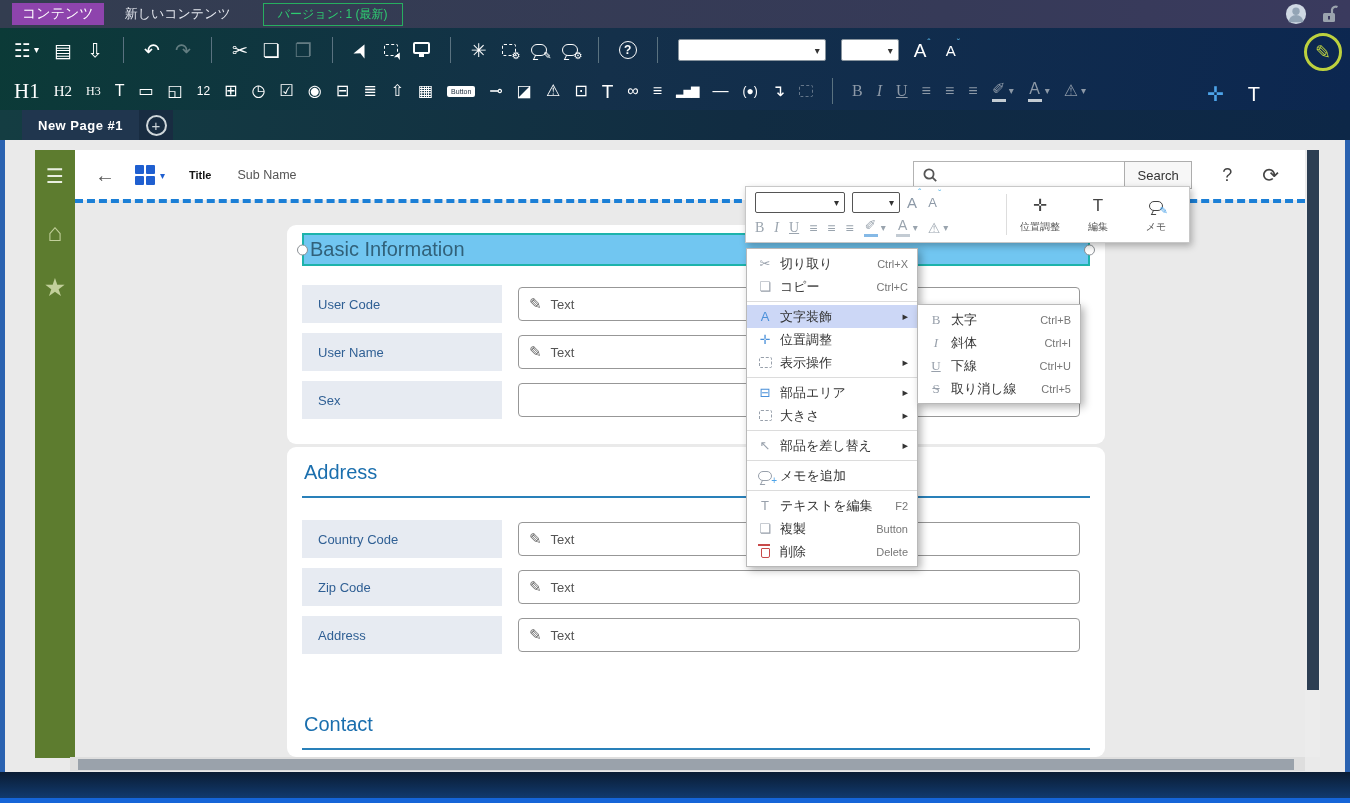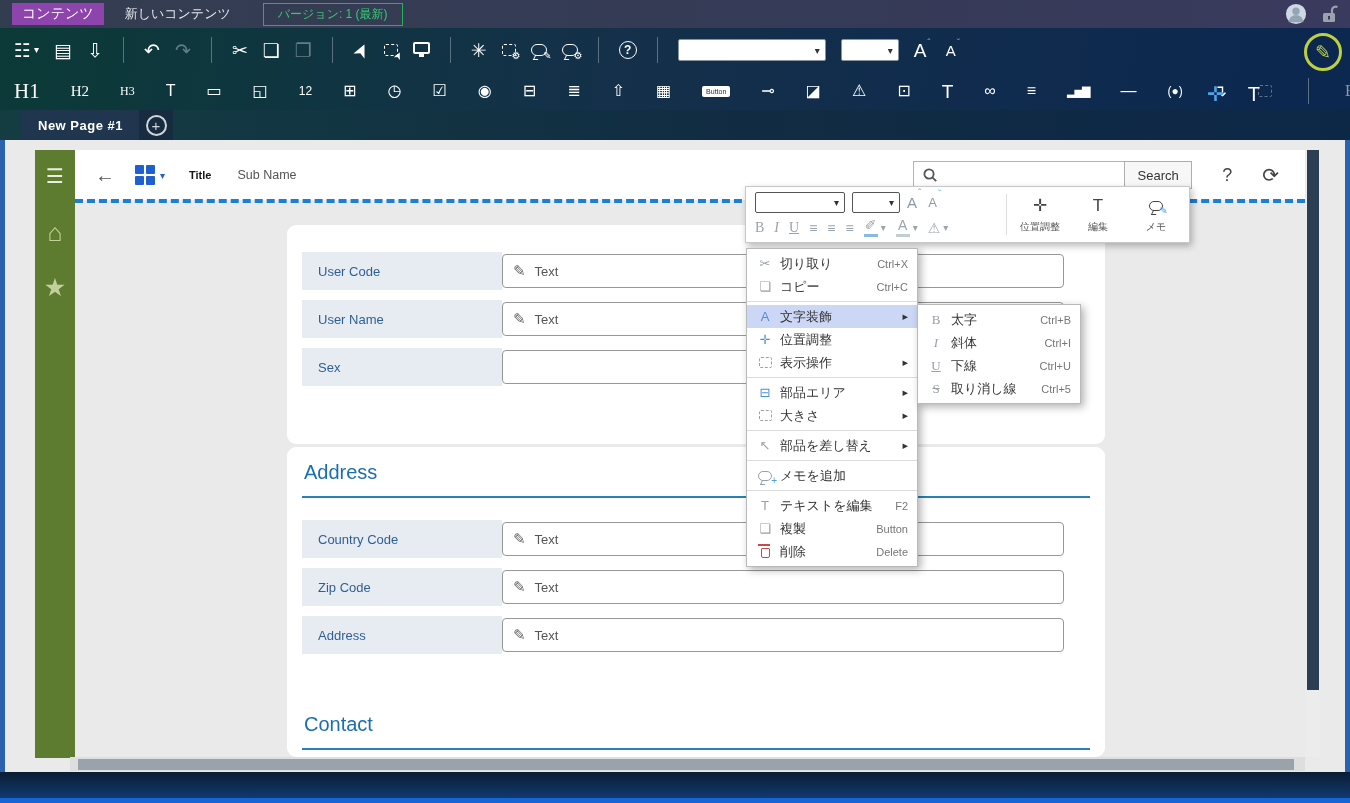--- a/index.html
+++ b/index.html
@@ -11,21 +11,21 @@
   .badge{background:#8e44ad;color:#fff;font-size:14px;border-radius:0;padding:2px 10px;margin-right:21px;white-space:nowrap}
   .doc-title{color:#e4e7ee;font-size:13px;white-space:nowrap}
   .version{margin-left:32px;border:1px solid #27ae60;color:#2ecc71;font-size:12px;padding:2px 14px;white-space:nowrap}
   .tspacer{flex:1}
   .avatar,.lock{display:flex;align-items:center;margin-left:14px}
 
   
   .toolbar{position:absolute;top:28px;left:0;right:0;height:82px;background:linear-gradient(100deg,#0b3a37,#14304a 45%,#0c2750)}
   .tb-row{display:flex;align-items:center;padding:0 14px;color:#fff}
   .row1{height:44px;font-size:19px;gap:15px}
-  .row2{height:38px;font-size:16px;gap:31px;padding-right:170px}
+  .row2{height:38px;font-size:16px;gap:14px;padding-right:170px}
   .tbi{display:inline-flex;align-items:center;line-height:1;cursor:pointer;white-space:nowrap}
   .dim{opacity:.35}
   .vsep{width:1px;height:26px;background:#5a7280;margin:0 5px;flex:none}
   .caret{font-size:10px;margin-left:3px}
   .rot{display:inline-block;transform:rotate(-65deg)}
   .serif{font-family:"Liberation Serif","DejaVu Serif",serif}
   .sz20{font-size:21px}.sz15{font-size:15px}.sz12{font-size:12px}.sz19{font-size:19px}.sz11{font-size:11px;letter-spacing:-1px}
   .fmt{color:#8d99a7}
   .u-line{text-decoration:underline}
   .bar-stack{display:inline-flex;flex-direction:column;align-items:center;gap:2px}
@@ -74,21 +74,21 @@
 
   .card{position:absolute;left:282px;width:818px;background:#fff;border-radius:9px;padding:8px 15px}
   .card1{top:85px;height:219px}
   .card2{top:307px;height:270px;padding-top:12px}
   .card3{top:557px;height:60px;padding-top:14px;overflow:hidden}
   .hl-head{position:relative;height:33px;background:#71c6f1;border:2px solid #1db3ab;display:flex;align-items:center;padding:0 6px;font-size:20px;color:#31617a}
   .handle{position:absolute;top:50%;width:11px;height:11px;border-radius:50%;background:#fff;border:1px solid #8a8f94;transform:translateY(-50%)}
   .handle.l{left:-7px}.handle.r{right:-7px}
   .sec-head{font-size:20px;color:#1b6fae;padding:2px 2px 12px}
   .sec-underline{border-top:2px solid #2980b9}
-  .frow{display:flex;margin-top:10px;height:38px;align-items:center}
+  .frow{display:flex;gap:16px;margin-top:10px;height:38px;align-items:center}
   .frow.first{margin-top:19px}
   .frow.first2{margin-top:22px}
   .flabel{width:200px;height:38px;background:#e7ebf2;color:#2f5f94;font-size:13px;display:flex;align-items:center;padding-left:16px;flex:none}
   .finput{width:562px;height:34px;border:1px solid #979797;border-radius:4px;background:#fff;display:flex;align-items:center;padding:0 10px;gap:9px}
   .finput .pen{font-size:15px;color:#666}
   .finput .val{font-size:13px;color:#555}
 
   .vscroll{position:absolute;left:1300px;top:10px;width:15px;height:607px;background:#ececec}
   .vthumb{position:absolute;left:1.5px;top:0;width:12px;height:540px;background:#2c3e53}
   .hscroll{position:absolute;left:65px;top:617px;width:1235px;height:14px;background:#dedede}
@@ -316,20 +316,25 @@
       <input placeholder="" style="">
     </span>
     <button class="searchbtn">Search</button>
     <span class="qmark">?</span>
     <span class="refresh">⟳</span>
   </div>
 
   <div class="dashedline"></div>
 
   <div class="card card1">
+    <div class="hl-head">
+      <span class="handle l"></span>
+      <span>Basic Information</span>
+      <span class="handle r"></span>
+    </div>
     <div class="frow first">
       <div class="flabel">User Code</div>
       <div class="finput">
           <span class="pen">✎</span>
           <span class="val">Text</span>
         </div>
     </div>
     <div class="frow">
       <div class="flabel">User Name</div>
       <div class="finput">

